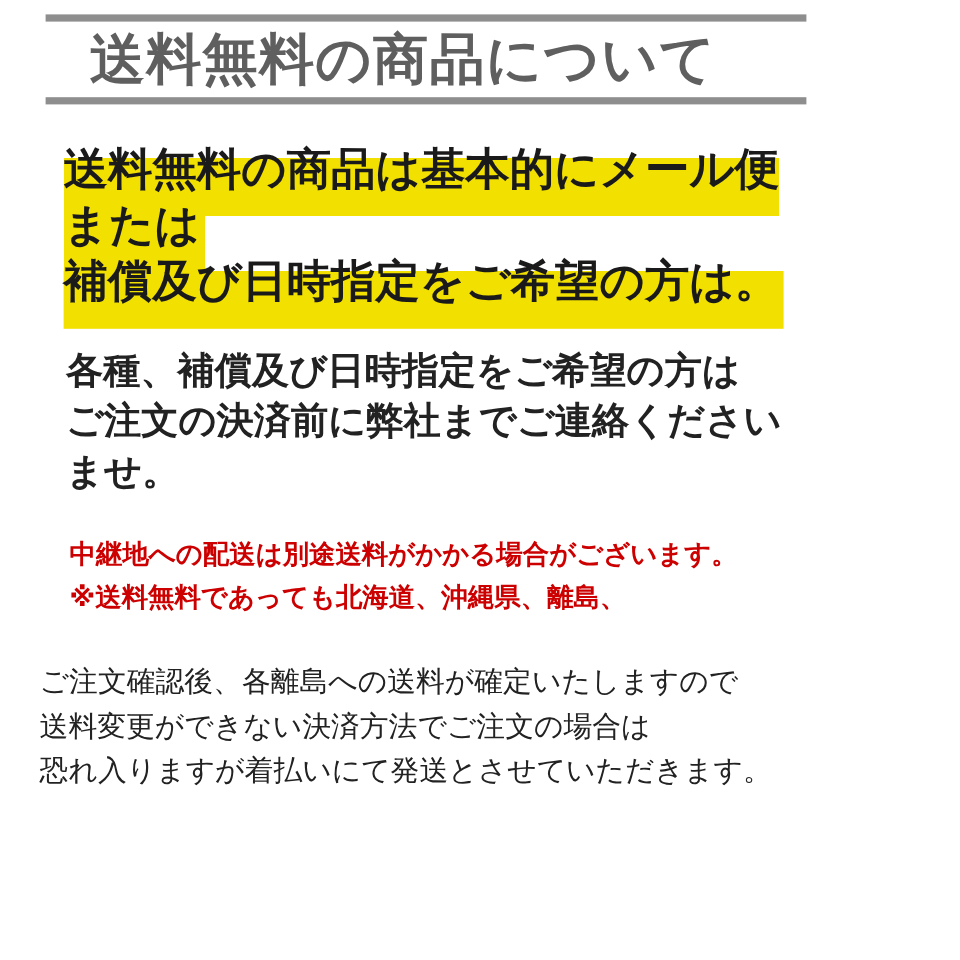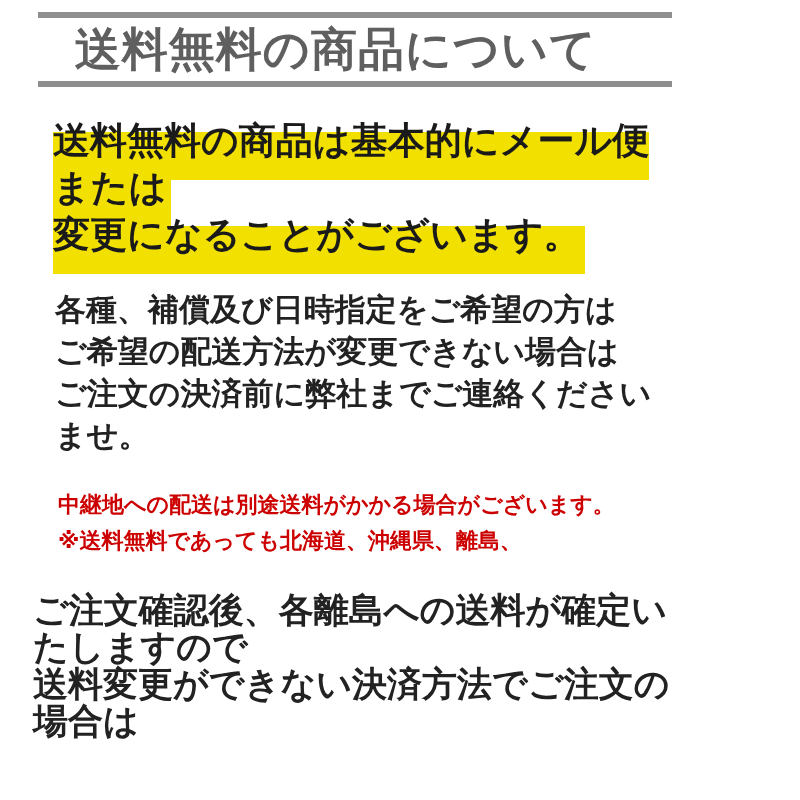--- a/index.html
+++ b/index.html
@@ -78,51 +78,51 @@
     font-weight: bold;
     color: #cc0000;
   }
 
   
   .footer-block {
     margin: 33px 0 0 33px;
   }
   .footer-block p {
     margin: 0;
-    font-size: 35px;
+    font-size: 24px;
     line-height: 37px;
-    font-weight: bold;
+    font-weight: normal;
     color: #222222;
   }
 </style>
 </head>
 <body>
 
 <div class="page">
 
   <header class="title-section">
     <div class="rule"></div>
     <h1 class="page-title">送料無料の商品について</h1>
     <div class="rule"></div>
   </header>
 
   <section class="highlight-block">
     <p><span class="hl">送料無料の商品は基本的にメール便または</span></p>
-    <p><span class="hl">変更になることがございます。</span></p>
+    <p><span class="hl">補償及び日時指定をご希望の方は。</span></p>
   </section>
 
   <section class="info-block">
     <p>各種、補償及び日時指定をご希望の方は</p>
-    <p>ご希望の配送方法が変更できない場合は</p>
     <p>ご注文の決済前に弊社までご連絡くださいませ。</p>
   </section>
 
   <section class="warning-block">
     <p>中継地への配送は別途送料がかかる場合がございます。</p>
     <p>※送料無料であっても北海道、沖縄県、離島、</p>
   </section>
 
   <section class="footer-block">
     <p>ご注文確認後、各離島への送料が確定いたしますので</p>
     <p>送料変更ができない決済方法でご注文の場合は</p>
+    <p>恐れ入りますが着払いにて発送とさせていただきます。</p>
   </section>
 
 </div>
 
 </body></html>

